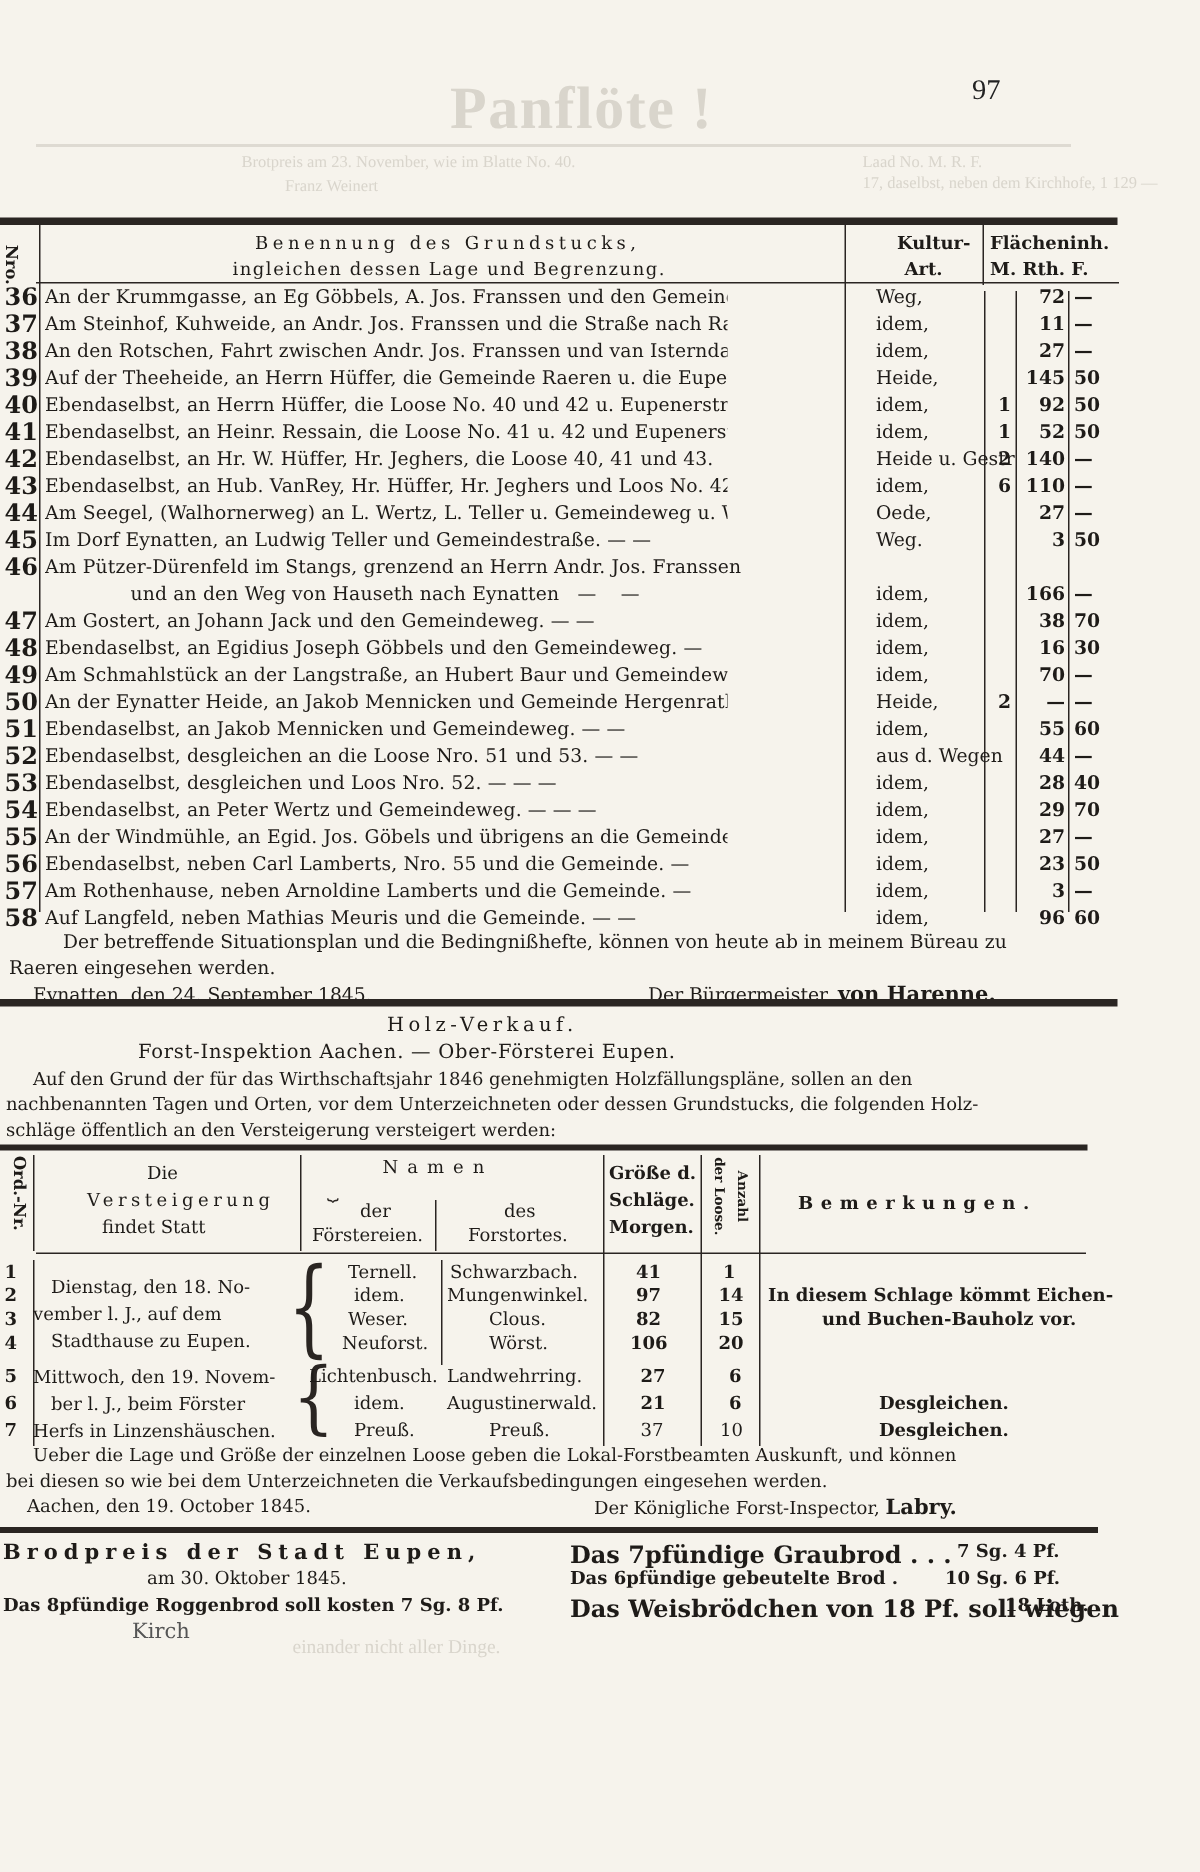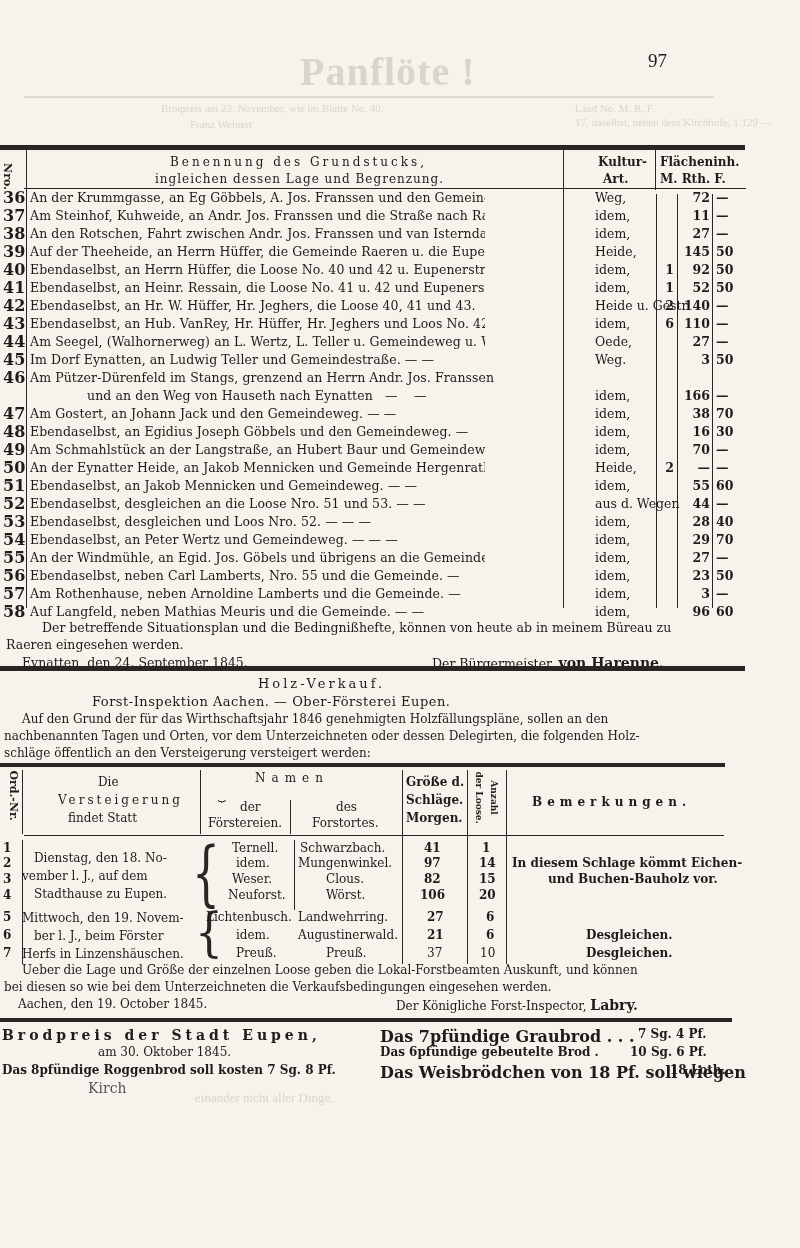--- a/index.html
+++ b/index.html
@@ -27,21 +27,21 @@
   }
   .thick-rule { position: absolute; left: 0; height: 5px; background: #2a2522; }
   .thin-rule { position: absolute; height: 1px; background: #2a2522; }
   .vline { position: absolute; width: 1px; background: #2a2522; }
 
   
   .lt { position: absolute; left: 0; font-size: 12.5px; }
   .lt-row { position: absolute; left: 0; height: 18px; line-height: 18px; white-space: nowrap; }
   .lt-num { position: absolute; left: 3px; width: 22px; font-weight: bold; font-size: 16px; }
   .lt-desc { position: absolute; left: 30px; width: 455px; overflow: hidden; letter-spacing: 0.1px; }
-  .lt-kult { position: absolute; left: 595px; width: 100px; }
+  .lt-kult { position: absolute; left: 565px; width: 100px; padding-left: 19px; }
   .lt-m { position: absolute; left: 658px; width: 16px; text-align: right; font-weight: bold; }
   .lt-rth { position: absolute; left: 680px; width: 30px; text-align: right; font-weight: bold; }
   .lt-f { position: absolute; left: 716px; width: 26px; font-weight: bold; }
 
   .hdr-text { position: absolute; font-size: 12px; white-space: nowrap; }
   .spaced { letter-spacing: 3px; }
   .para { position: absolute; font-size: 12.5px; white-space: nowrap; }
   .bold { font-weight: bold; }
 
   
@@ -281,21 +281,21 @@
 <div class="para" style="left:22px; top:655px;">Eynatten, den 24. September 1845.</div>
 <div class="para" style="left:432px; top:655px;">
   <span>Der Bürgermeister,</span>
   <span class="bold" style="font-size:14px">von Harenne.</span>
 </div>
 <div class="thick-rule" style="top:665px; width:745px; top:666px;"></div>
 
 <div class="para spaced" style="left:258px; top:676px; font-size:13px;">Holz-Verkauf.</div>
 <div class="para" style="left:92px; top:694px; font-size:13px; letter-spacing:0.5px;">Forst-Inspektion Aachen.  —  Ober-Försterei Eupen.</div>
 <div class="para" style="left:22px; top:712px; font-size:12px;">Auf den Grund der für das Wirthschaftsjahr 1846 genehmigten Holzfällungspläne, sollen an den</div>
-<div class="para" style="left:4px; top:729px; font-size:12px;">nachbenannten Tagen und Orten, vor dem Unterzeichneten oder dessen Delegirten, die folgenden Holz-</div>
+<div class="para" style="left:4px; top:729px; font-size:12px;">nachbenannten Tagen und Orten, vor dem Unterzeichneten oder dessen Grundstucks, die folgenden Holz-</div>
 <div class="para" style="left:4px; top:746px; font-size:12px;">schläge öffentlich an den Versteigerung versteigert werden:</div>
 
 <div class="thick-rule" style="top:763px; width:725px; height:4px;"></div>
 
 <div>
   <div class="wt-cell bold" style="left:-12px; top:788px; transform:rotate(90deg); font-size:11px;">Ord.-Nr.</div>
   <div class="wt-cell" style="left:98px; top:775px;">Die</div>
   <div class="wt-cell spaced" style="left:58px; top:793px;">Versteigerung</div>
   <div class="wt-cell" style="left:68px; top:811px;">findet Statt</div>
   <div class="wt-cell" style="left:255px; top:771px; letter-spacing:6px;">Namen</div>

